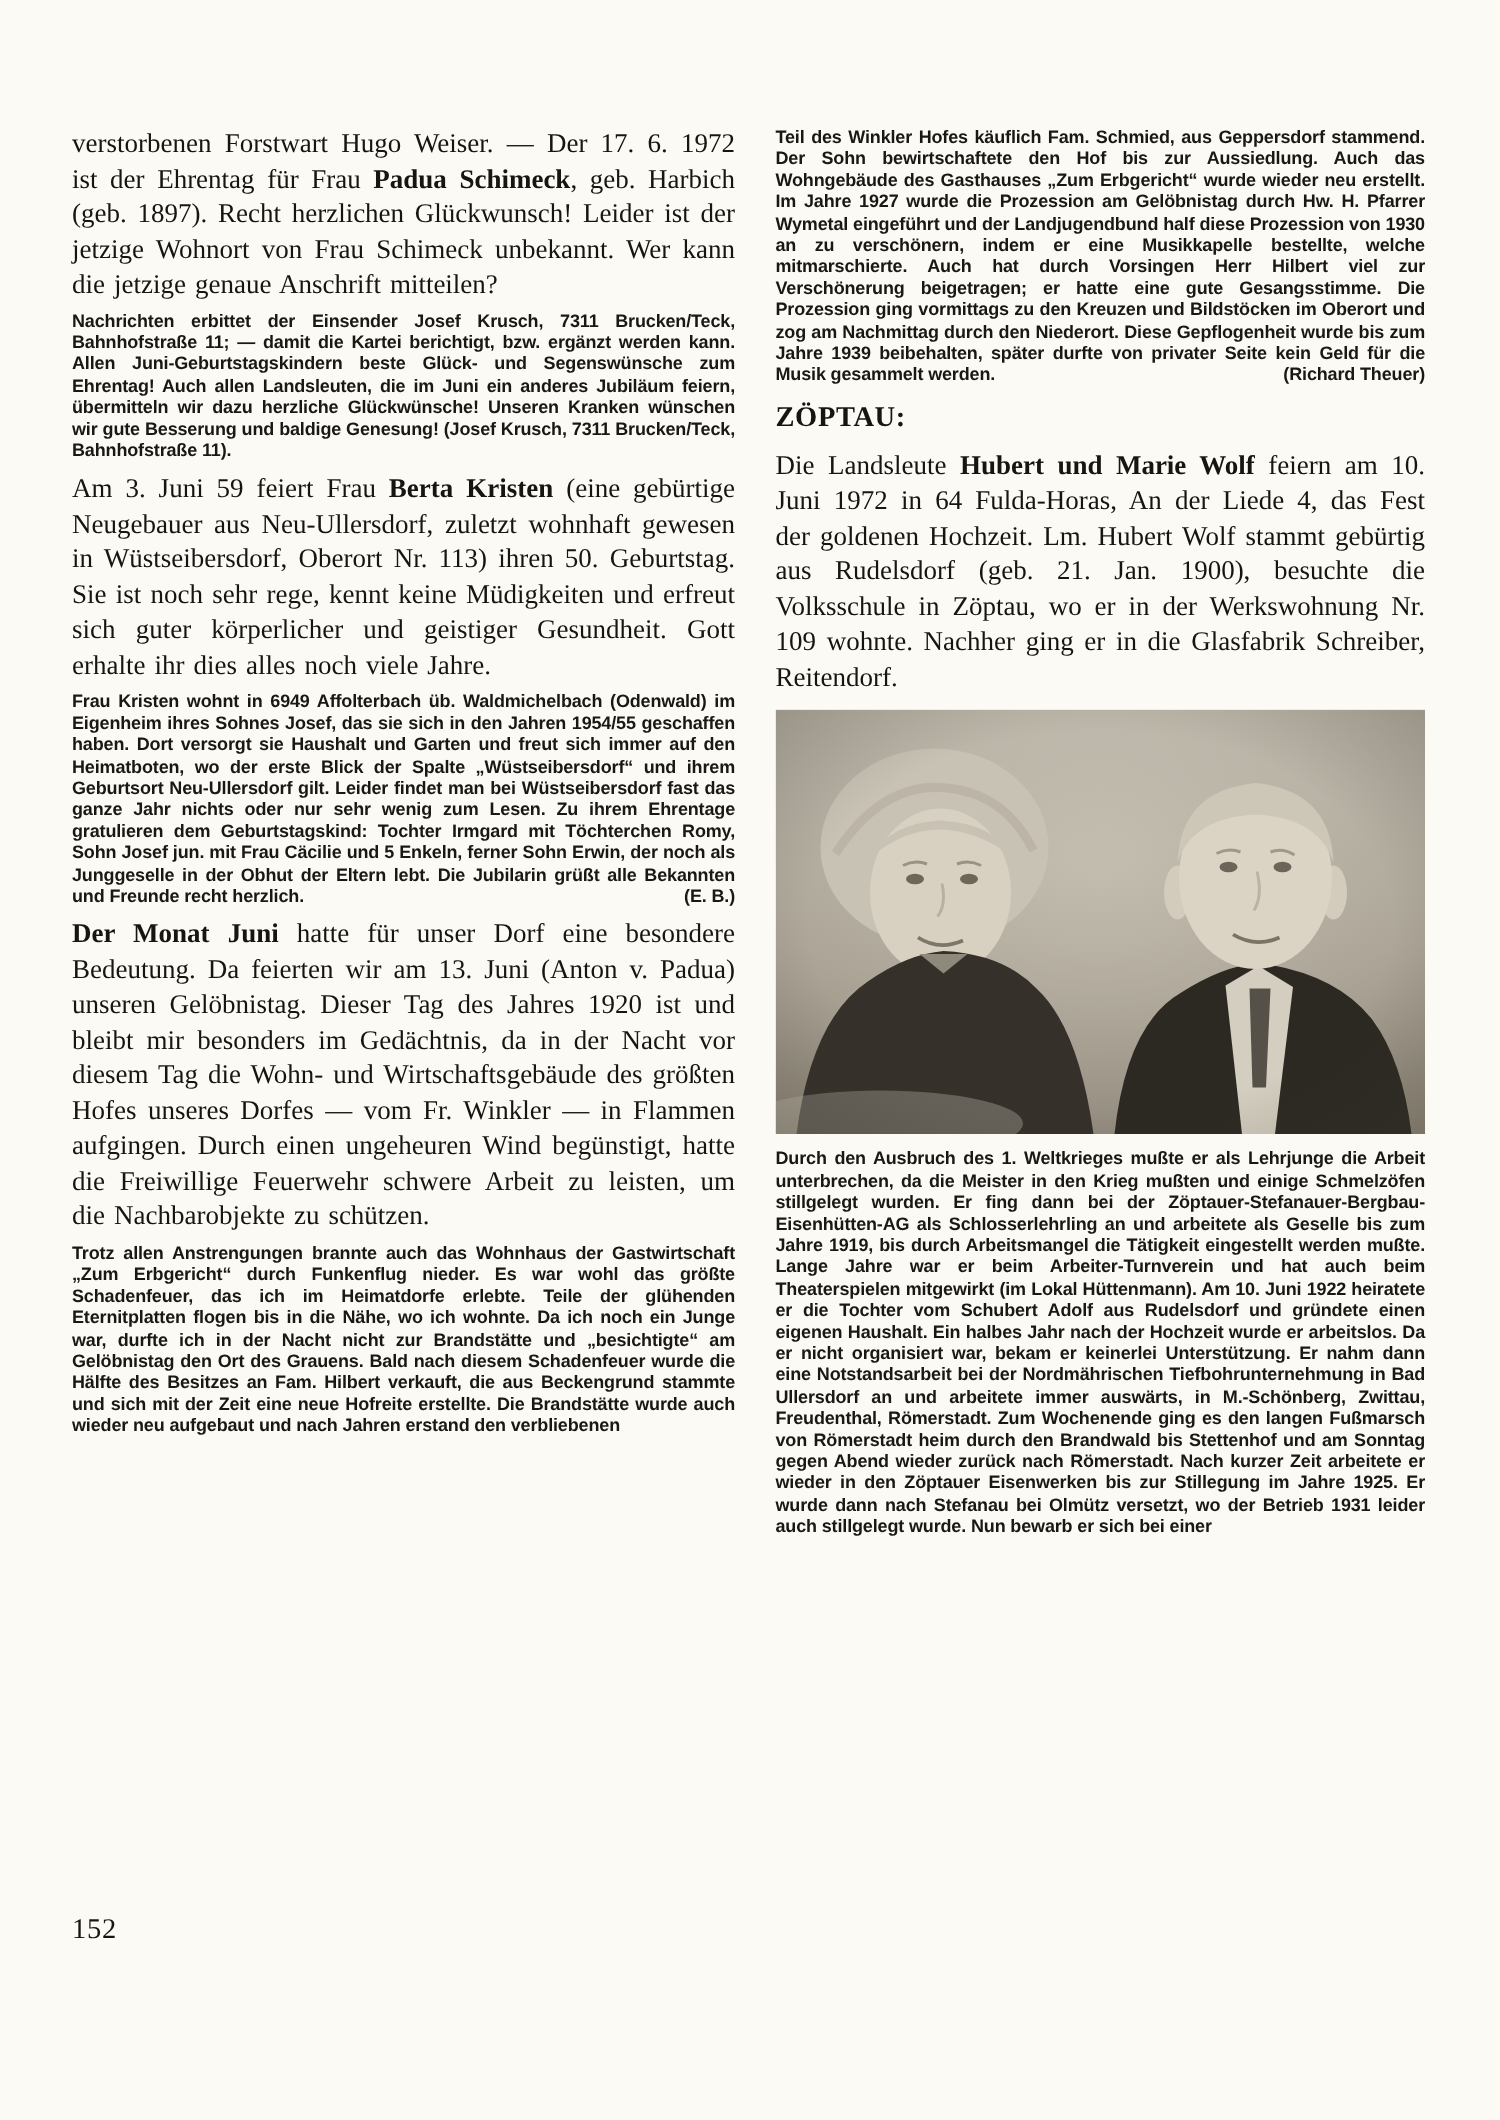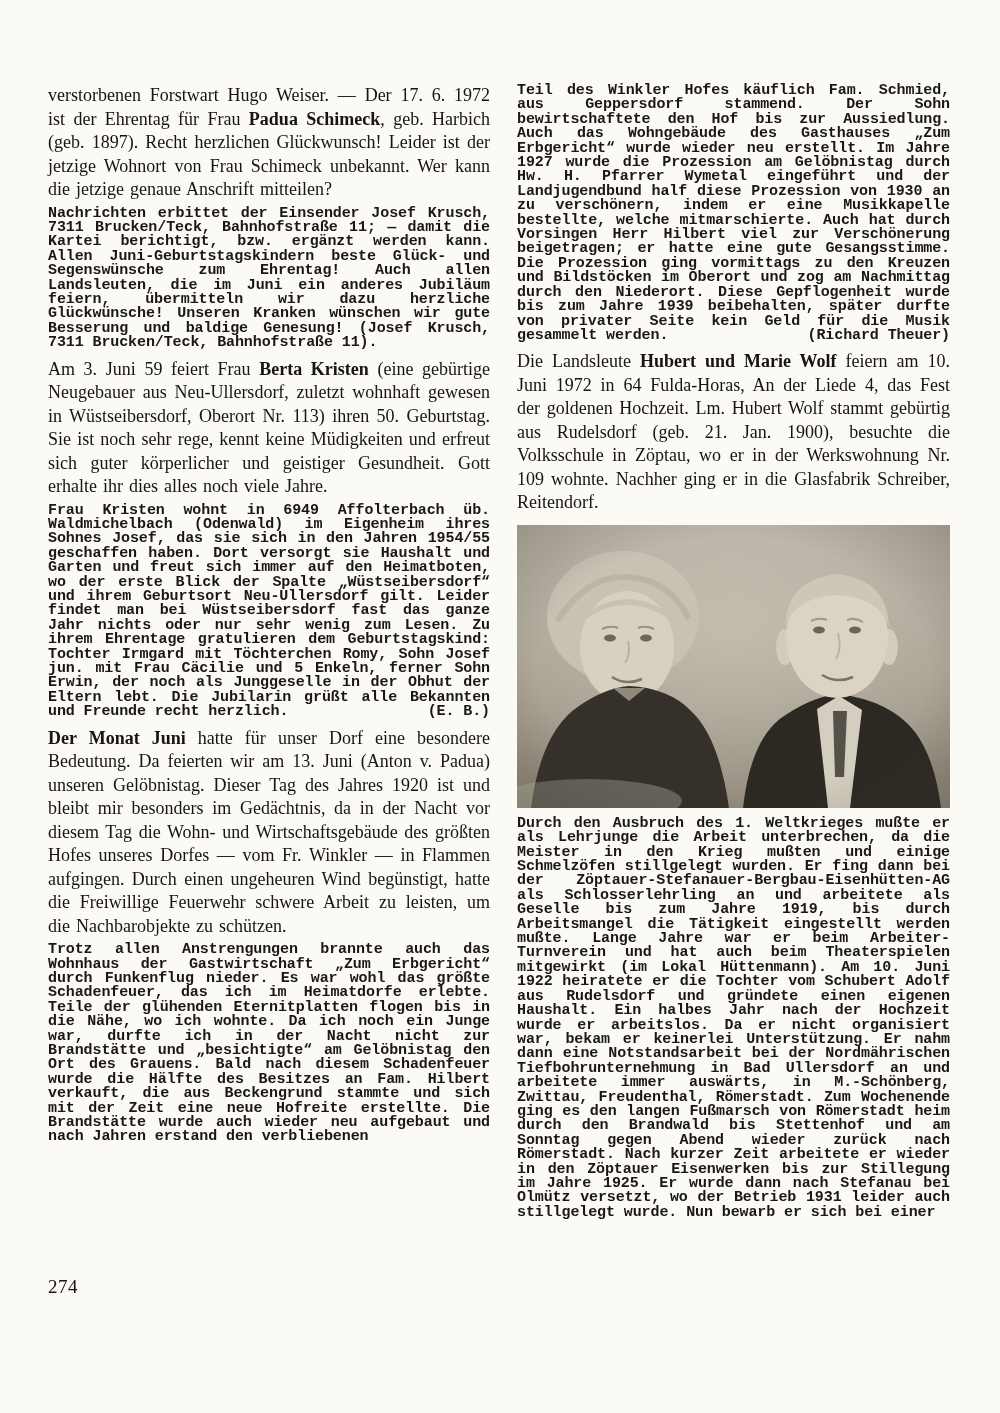--- a/index.html
+++ b/index.html
@@ -20,23 +20,23 @@
   .body-text {
     font-size: 18px;
     line-height: 23.5px;
     text-align: justify;
     margin: 0 0 5px 0;
     word-spacing: 1.5px;
   }
   .body-text b { font-weight: 700; }
 
   .small-text {
-    font-family: Liberation Mono, monospace;
+    font-family: Liberation Sans, sans-serif;
     font-weight: 700;
-    font-size: 15px;
+    font-size: 12px;
     line-height: 14.4px;
     text-align: justify;
     margin: 0 0 7px 0;
     letter-spacing: -0.1px;
     color: #1b1813;
   }
 
   .heading {
     font-family: "Liberation Serif", serif;
     font-size: 19px;
@@ -82,20 +82,21 @@
     <p class="body-text"><b>Der Monat Juni</b><span> hatte für unser Dorf eine besondere Bedeutung. Da feierten wir am 13. Juni (Anton v. Padua) unseren Gelöbnistag. Dieser Tag des Jahres 1920 ist und bleibt mir besonders im Gedächtnis, da in der Nacht vor diesem Tag die Wohn- und Wirtschaftsgebäude des größten Hofes unseres Dorfes — vom Fr. Winkler — in Flammen aufgingen. Durch einen ungeheuren Wind begünstigt, hatte die Freiwillige Feuerwehr schwere Arbeit zu leisten, um die Nachbarobjekte zu schützen.</span></p>
 
     <p class="small-text">Trotz allen Anstrengungen brannte auch das Wohnhaus der Gastwirtschaft „Zum Erbgericht“ durch Funkenflug nieder. Es war wohl das größte Schadenfeuer, das ich im Heimatdorfe erlebte. Teile der glühenden Eternitplatten flogen bis in die Nähe, wo ich wohnte. Da ich noch ein Junge war, durfte ich in der Nacht nicht zur Brandstätte und „besichtigte“ am Gelöbnistag den Ort des Grauens. Bald nach diesem Schadenfeuer wurde die Hälfte des Besitzes an Fam. Hilbert verkauft, die aus Beckengrund stammte und sich mit der Zeit eine neue Hofreite erstellte. Die Brandstätte wurde auch wieder neu aufgebaut und nach Jahren erstand den verbliebenen</p>
 
   </div>
 
   <div class="col col-right">
 
     <p class="small-text"><span>Teil des Winkler Hofes käuflich Fam. Schmied, aus Geppersdorf stammend. Der Sohn bewirtschaftete den Hof bis zur Aussiedlung. Auch das Wohngebäude des Gasthauses „Zum Erbgericht“ wurde wieder neu erstellt. Im Jahre 1927 wurde die Prozession am Gelöbnistag durch Hw. H. Pfarrer Wymetal eingeführt und der Landjugendbund half diese Prozession von 1930 an zu verschönern, indem er eine Musikkapelle bestellte, welche mitmarschierte. Auch hat durch Vorsingen Herr Hilbert viel zur Verschönerung beigetragen; er hatte eine gute Gesangsstimme. Die Prozession ging vormittags zu den Kreuzen und Bildstöcken im Oberort und zog am Nachmittag durch den Niederort. Diese Gepflogenheit wurde bis zum Jahre 1939 beibehalten, später durfte von privater Seite kein Geld für die Musik gesammelt werden.</span> <span class="sig-right">(Richard Theuer)</span></p>
 
+    <h2 class="heading">ZÖPTAU:</h2>
 
     <p class="body-text"><span>Die Landsleute </span><b>Hubert und Marie Wolf</b><span> feiern am 10. Juni 1972 in 64 Fulda-Horas, An der Liede 4, das Fest der goldenen Hochzeit. Lm. Hubert Wolf stammt gebürtig aus Rudelsdorf (geb. 21. Jan. 1900), besuchte die Volksschule in Zöptau, wo er in der Werkswohnung Nr. 109 wohnte. Nachher ging er in die Glasfabrik Schreiber, Reitendorf.</span></p>
 
     <figure class="photo">
       <svg viewBox="0 0 433 283" preserveAspectRatio="none">
         <defs>
           <linearGradient id="bg" x1="0" y1="0" x2="0" y2="1">
             <stop offset="0" stop-color="#b6b0a4"></stop>
             <stop offset="0.55" stop-color="#a49d90"></stop>
             <stop offset="1" stop-color="#8e8779"></stop>
@@ -145,15 +146,15 @@
 
         <ellipse cx="70" cy="276" rx="95" ry="22" fill="#c6c0b2" opacity="0.35"></ellipse>
         <rect width="433" height="283" fill="url(#vig)"></rect>
       </svg>
     </figure>
 
     <p class="small-text">Durch den Ausbruch des 1. Weltkrieges mußte er als Lehrjunge die Arbeit unterbrechen, da die Meister in den Krieg mußten und einige Schmelzöfen stillgelegt wurden. Er fing dann bei der Zöptauer-Stefanauer-Bergbau-Eisenhütten-AG als Schlosserlehrling an und arbeitete als Geselle bis zum Jahre 1919, bis durch Arbeitsmangel die Tätigkeit eingestellt werden mußte. Lange Jahre war er beim Arbeiter-Turnverein und hat auch beim Theaterspielen mitgewirkt (im Lokal Hüttenmann). Am 10. Juni 1922 heiratete er die Tochter vom Schubert Adolf aus Rudelsdorf und gründete einen eigenen Haushalt. Ein halbes Jahr nach der Hochzeit wurde er arbeitslos. Da er nicht organisiert war, bekam er keinerlei Unterstützung. Er nahm dann eine Notstandsarbeit bei der Nordmährischen Tiefbohrunternehmung in Bad Ullersdorf an und arbeitete immer auswärts, in M.-Schönberg, Zwittau, Freudenthal, Römerstadt. Zum Wochenende ging es den langen Fußmarsch von Römerstadt heim durch den Brandwald bis Stettenhof und am Sonntag gegen Abend wieder zurück nach Römerstadt. Nach kurzer Zeit arbeitete er wieder in den Zöptauer Eisenwerken bis zur Stillegung im Jahre 1925. Er wurde dann nach Stefanau bei Olmütz versetzt, wo der Betrieb 1931 leider auch stillgelegt wurde. Nun bewarb er sich bei einer</p>
 
   </div>
 
-  <div class="page-number">274</div>
+  <div class="page-number">152</div>
 
 </div>
 
 </body></html>

